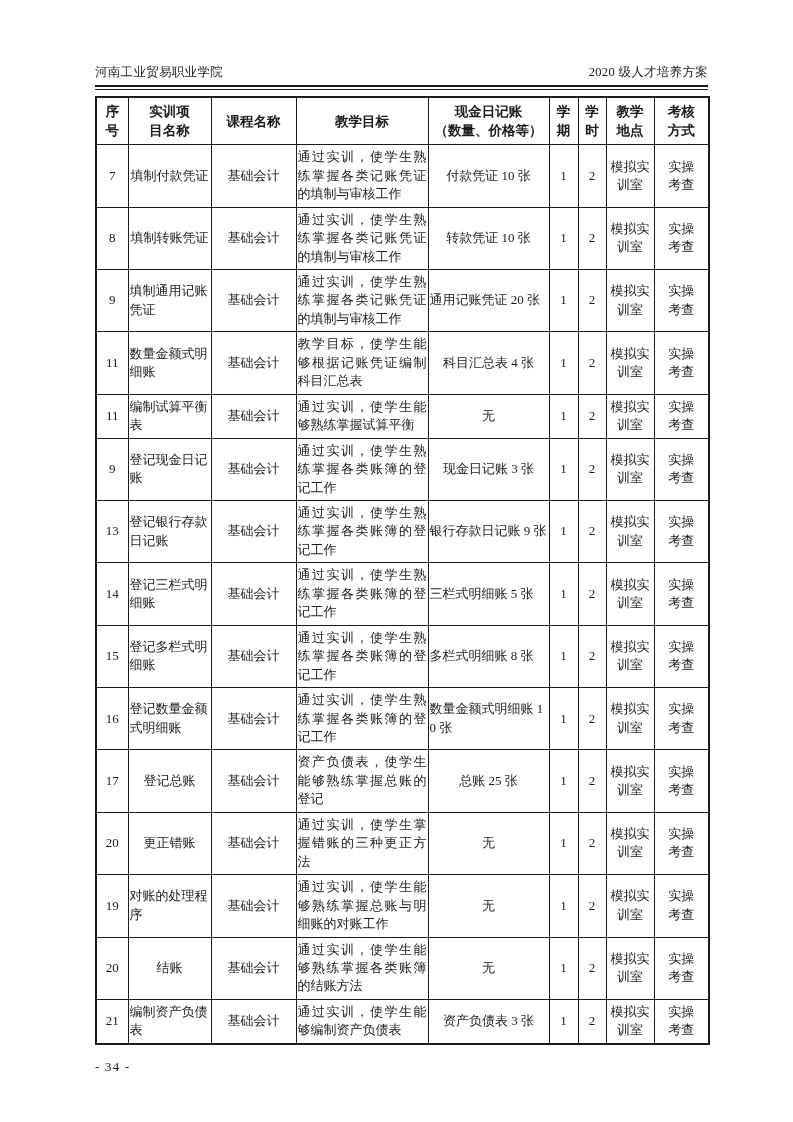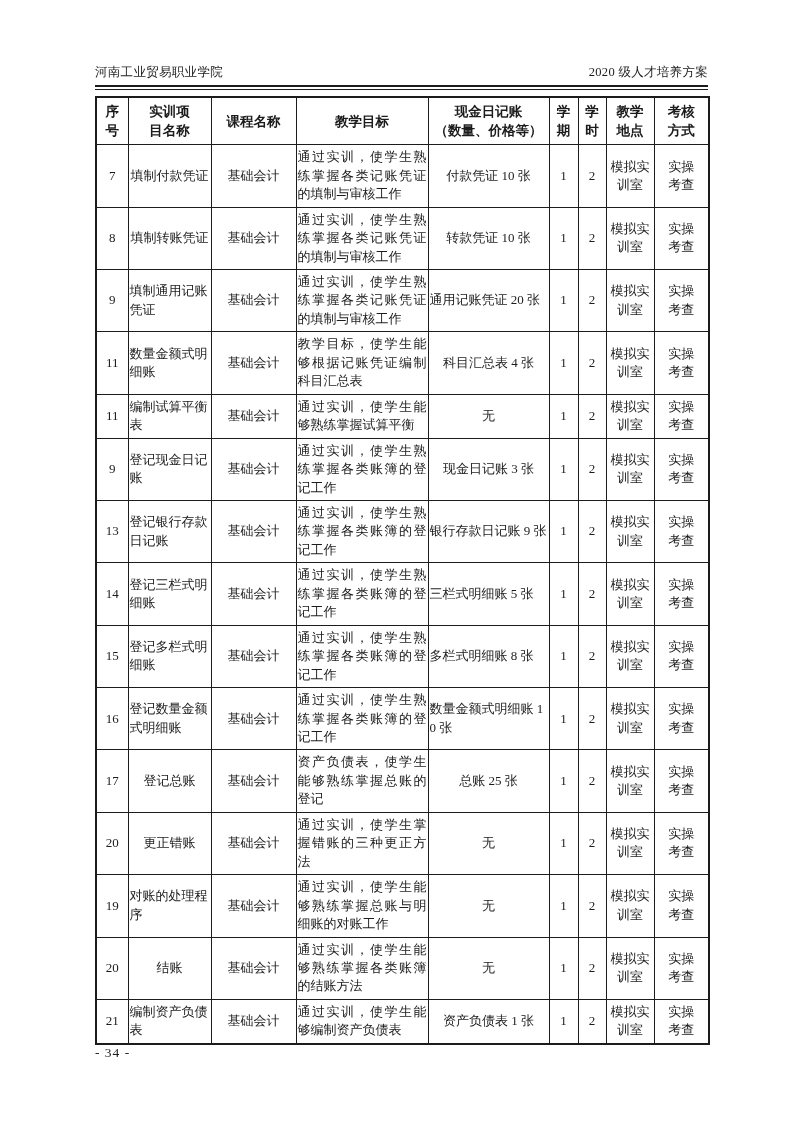--- a/index.html
+++ b/index.html
@@ -43,20 +43,21 @@
     white-space:pre-line;
     padding:4px 0;
     font-size:13.5px;
   }
   td.c{text-align:center;}
   td.just{text-align:justify;padding-left:2px;padding-right:2px;}
   td.pre{white-space:pre-line;}
   td[data-center-max]{text-align:left;padding-left:2px;padding-right:2px;}
   td[data-center-max].c{text-align:center;}
   .footer{
+    margin-top:14px;
     font-size:13.5px;
     letter-spacing:1px;
   }
 </style>
 </head>
 <body>
 
 <div class="page">
 
   <div class="running-header">
@@ -282,21 +283,21 @@
     <td class="c pre">模拟实
 训室</td>
     <td class="c pre">实操
 考查</td>
   </tr>
         <tr>
     <td class="c">21</td>
     <td data-center-max="6">编制资产负债表</td>
     <td class="c">基础会计</td>
     <td class="just">通过实训，使学生能够编制资产负债表</td>
-    <td data-center-max="9" class="c">资产负债表 1 张</td>
+    <td data-center-max="9" class="c">资产负债表 3 张</td>
     <td class="c">1</td>
     <td class="c">2</td>
     <td class="c pre">模拟实
 训室</td>
     <td class="c pre">实操
 考查</td>
   </tr>
       </tbody>
   </table>
 

